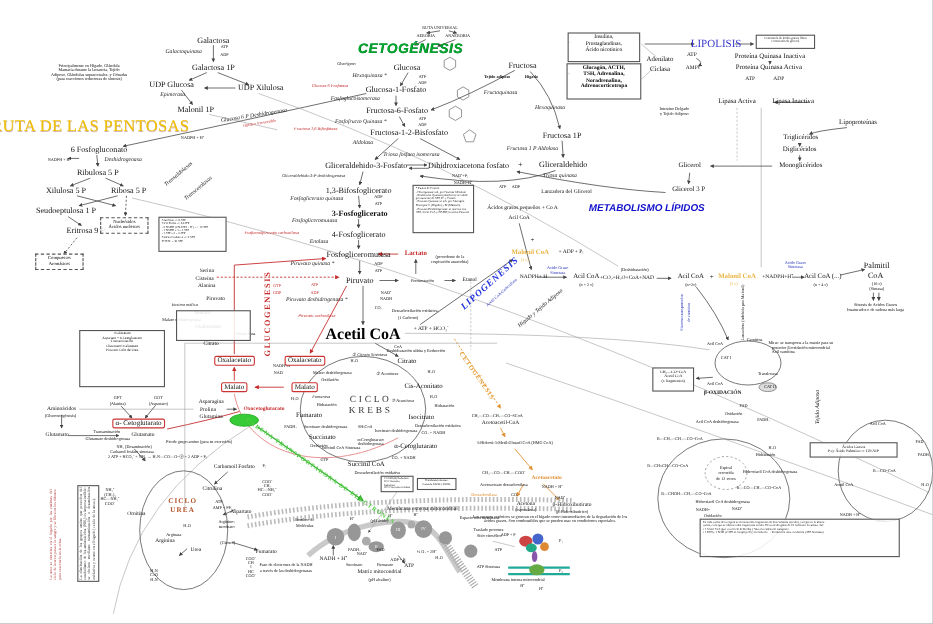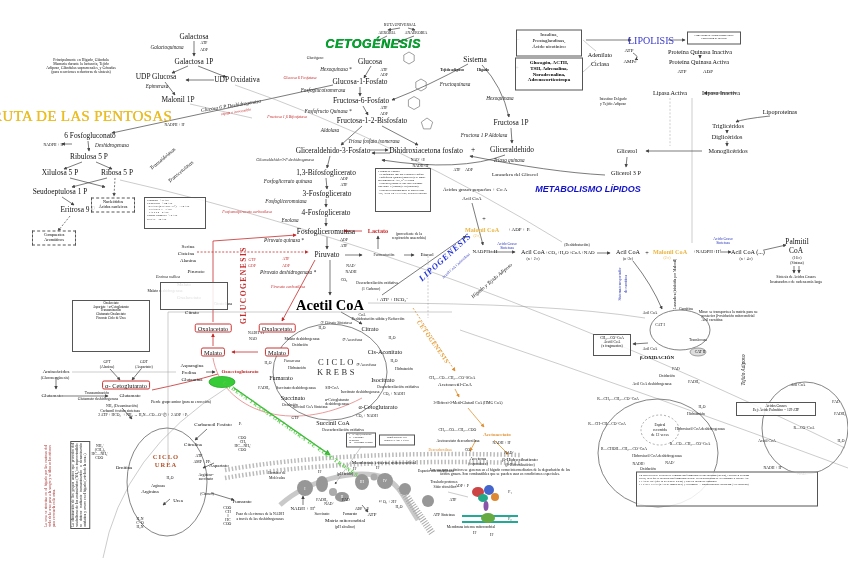--- a/index.html
+++ b/index.html
@@ -214,21 +214,21 @@
   <div class="TT tu" style="left: 166px; top: 456px; transform: translate(-50%, -50%);">CICLO</div>
   <div class="TT tu" style="left: 166px; top: 464px; transform: translate(-50%, -50%);">UREA</div>
   <div class="TT tac" style="left: 330px; top: 305px; transform: translate(-50%, -50%);">Acetil CoA</div>
 <div class="L u wr" style="left: 81px; top: 66px; transform: translate(-50%, -50%); width: 70px;">Principalmente en Hígado, Glándula Mamaria durante la lactancia, Tejido Adiposo, Glándulas suprarrenales, y Gónadas (para reacciones reductoras de síntesis)</div>
     <div class="L m" style="left: 194px; top: 37px; transform: translate(-50%, -50%);">Galactosa</div>
     <div class="L e" style="left: 167px; top: 48px; transform: translate(-50%, -50%);">Galactoquinasa</div>
     <div class="L u" style="left: 204px; top: 43px; transform: translate(-50%, -50%);">ATP</div>
     <div class="L u" style="left: 204px; top: 50px; transform: translate(-50%, -50%);">ADP</div>
     <div class="L m" style="left: 194px; top: 62px; transform: translate(-50%, -50%);">Galactosa 1P</div>
     <div class="L m" style="left: 156px; top: 77px; transform: translate(-50%, -50%);">UDP Glucosa</div>
-    <div class="L m" style="left: 237px; top: 80px; transform: translate(-50%, -50%);">UDP Oxidativa</div>
+    <div class="L m" style="left: 237px; top: 80px; transform: translate(-50%, -50%);">UDP Xilulosa</div>
     <div class="L e" style="left: 157px; top: 87px; transform: translate(-50%, -50%);">Epimerasa</div>
     <div class="L m" style="left: 178px; top: 100px; transform: translate(-50%, -50%);">Malonil 1P</div>
     <div class="L e" style="left: 231px; top: 106px; transform: translate(-50%, -50%) rotate(-9deg);">Glucosa 6 P Deshidrogenasa</div>
     <div class="L u red" style="left: 236px; top: 112px; transform: translate(-50%, -50%) rotate(-9deg);">rápida e irreversible</div>
     <div class="L u" style="left: 175px; top: 125px; transform: translate(-50%, -50%);">NADPH + H⁺</div>
     <div class="L m" style="left: 90px; top: 136px; transform: translate(-50%, -50%);">6 Fosfogluconato</div>
     <div class="L u" style="left: 54px; top: 145px; transform: translate(-50%, -50%);">NADPH + H⁺</div>
     <div class="L e" style="left: 112px; top: 146px; transform: translate(-50%, -50%);">Deshidrogenasa</div>
     <div class="L m" style="left: 89px; top: 157px; transform: translate(-50%, -50%);">Ribulosa 5 P</div>
     <div class="L m" style="left: 60px; top: 173px; transform: translate(-50%, -50%);">Xilulosa 5 P</div>
@@ -260,21 +260,21 @@
     <div class="L m" style="left: 426px; top: 151px; transform: translate(-50%, -50%);">Dihidroxiacetona fosfato</div>
     <div class="L m" style="left: 473px; top: 150px; transform: translate(-50%, -50%);">+</div>
     <div class="L m" style="left: 512px; top: 150px; transform: translate(-50%, -50%);">Gliceraldehido</div>
     <div class="L ei" style="left: 285px; top: 160px; transform: translate(-50%, -50%);">Gliceraldehido-3-P deshidrogenasa</div>
     <div class="L u" style="left: 418px; top: 160px; transform: translate(-50%, -50%);">NAD⁺+Pᵢ</div>
     <div class="L u" style="left: 421px; top: 166px; transform: translate(-50%, -50%);">NADH+H⁺</div>
     <div class="L m" style="left: 326px; top: 173px; transform: translate(-50%, -50%);">1,3-Bifosfoglicerato</div>
     <div class="L e" style="left: 288px; top: 182px; transform: translate(-50%, -50%);">Fosfoglicerato quinasa</div>
     <div class="L u" style="left: 344px; top: 179px; transform: translate(-50%, -50%);">ADP</div>
     <div class="L u" style="left: 344px; top: 185px; transform: translate(-50%, -50%);">ATP</div>
-    <div class="L m" style="left: 327px; top: 194px; transform: translate(-50%, -50%);">3-Fosfoglicerato</div>
+    <div class="L m" style="left: 327px; top: 194px; transform: translate(-50%, -50%); font-weight: bold;">3-Fosfoglicerato</div>
     <div class="L e" style="left: 286px; top: 202px; transform: translate(-50%, -50%);">Fosfogliceromutasa</div>
     <div class="L m" style="left: 326px; top: 213px; transform: translate(-50%, -50%);">4-Fosfoglicerato</div>
     <div class="L e" style="left: 290px; top: 221px; transform: translate(-50%, -50%);">Enolasa</div>
     <div class="L m" style="left: 326px; top: 232px; transform: translate(-50%, -50%);">Fosfogliceromutasa</div>
     <div class="L s red b" style="left: 378px; top: 231px; transform: translate(-50%, -50%);">Lactato</div>
     <div class="L u wr" style="left: 409px; top: 236px; transform: translate(-50%, -50%); width: 42px;">(procedente de la respiración anaerobia)</div>
     <div class="L e" style="left: 284px; top: 241px; transform: translate(-50%, -50%);">Piruvato quinasa *</div>
     <div class="L u" style="left: 344px; top: 240px; transform: translate(-50%, -50%);">ADP</div>
     <div class="L u" style="left: 344px; top: 246px; transform: translate(-50%, -50%);">ATP</div>
     <div class="L m" style="left: 327px; top: 255px; transform: translate(-50%, -50%);">Piruvato</div>
@@ -283,21 +283,21 @@
     <div class="L u" style="left: 351px; top: 266px; transform: translate(-50%, -50%);">NAD⁺</div>
     <div class="L u" style="left: 351px; top: 272px; transform: translate(-50%, -50%);">NADH</div>
     <div class="L e" style="left: 288px; top: 273px; transform: translate(-50%, -50%);">Piruvato deshidrogenasa *</div>
     <div class="L u" style="left: 344px; top: 280px; transform: translate(-50%, -50%);">CO₂</div>
     <div class="L u" style="left: 377px; top: 283px; transform: translate(-50%, -50%);">Descarboxilación oxidativa</div>
     <div class="L u" style="left: 371px; top: 289px; transform: translate(-50%, -50%);">(1 Carbono)</div>
     <div class="L ei red" style="left: 288px; top: 287px; transform: translate(-50%, -50%);">Piruvato carboxilasa</div>
     <div class="L t" style="left: 392px; top: 300px; transform: translate(-50%, -50%);">+ ATP + HCO₃⁻</div>
     <div class="L u" style="left: 362px; top: 315px; transform: translate(-50%, -50%);">CoA</div>
     <div class="L u" style="left: 378px; top: 319px; transform: translate(-50%, -50%);">Deshidratación súbita y Reducción</div>
-    <div class="L m" style="left: 475px; top: 60px; transform: translate(-50%, -50%);">Sistema</div>
+    <div class="L m" style="left: 475px; top: 60px; transform: translate(-50%, -50%);">Fructosa</div>
     <div class="L u b" style="left: 452px; top: 70px; transform: translate(-50%, -50%);">Tejido adiposo</div>
     <div class="L u b" style="left: 483px; top: 70px; transform: translate(-50%, -50%);">Hígado</div>
     <div class="L e" style="left: 455px; top: 85px; transform: translate(-50%, -50%);">Fructoquinasa</div>
     <div class="L e" style="left: 500px; top: 99px; transform: translate(-50%, -50%);">Hexoquinasa</div>
     <div class="L m" style="left: 511px; top: 123px; transform: translate(-50%, -50%);">Fructosa 1P</div>
     <div class="L e" style="left: 484px; top: 136px; transform: translate(-50%, -50%);">Fructosa 1 P Aldolasa</div>
     <div class="L e" style="left: 509px; top: 161px; transform: translate(-50%, -50%);">Triosa quinasa</div>
     <div class="L t" style="left: 515px; top: 175px; transform: translate(-50%, -50%);">Lanzadera del Glicerol</div>
     <div class="L u" style="left: 457px; top: 170px; transform: translate(-50%, -50%);">ATP</div>
     <div class="L u" style="left: 469px; top: 170px; transform: translate(-50%, -50%);">ADP</div>

